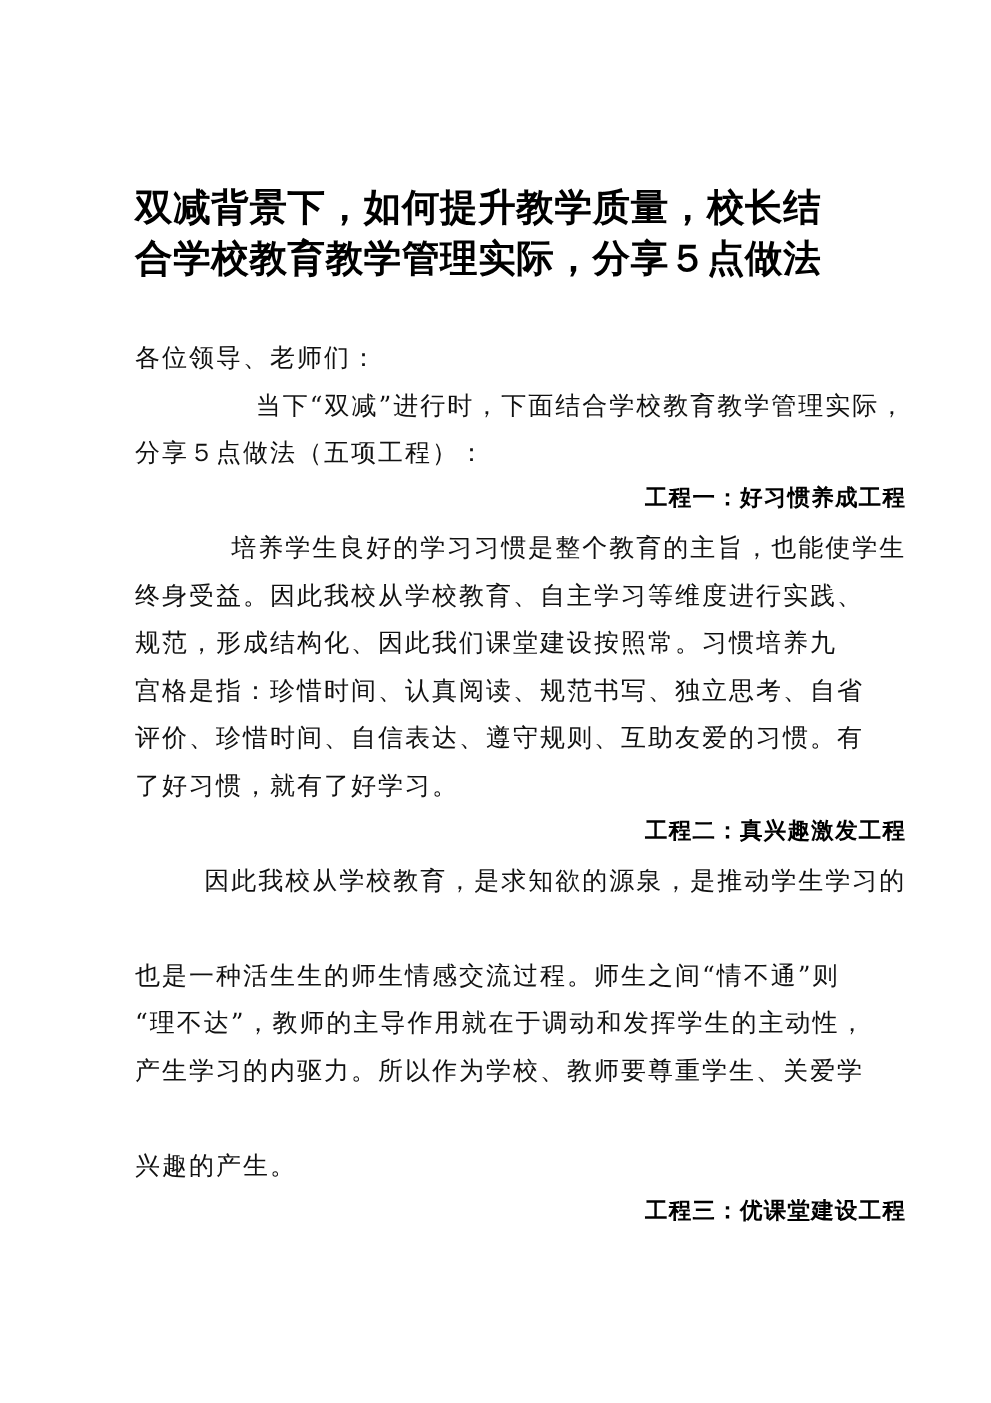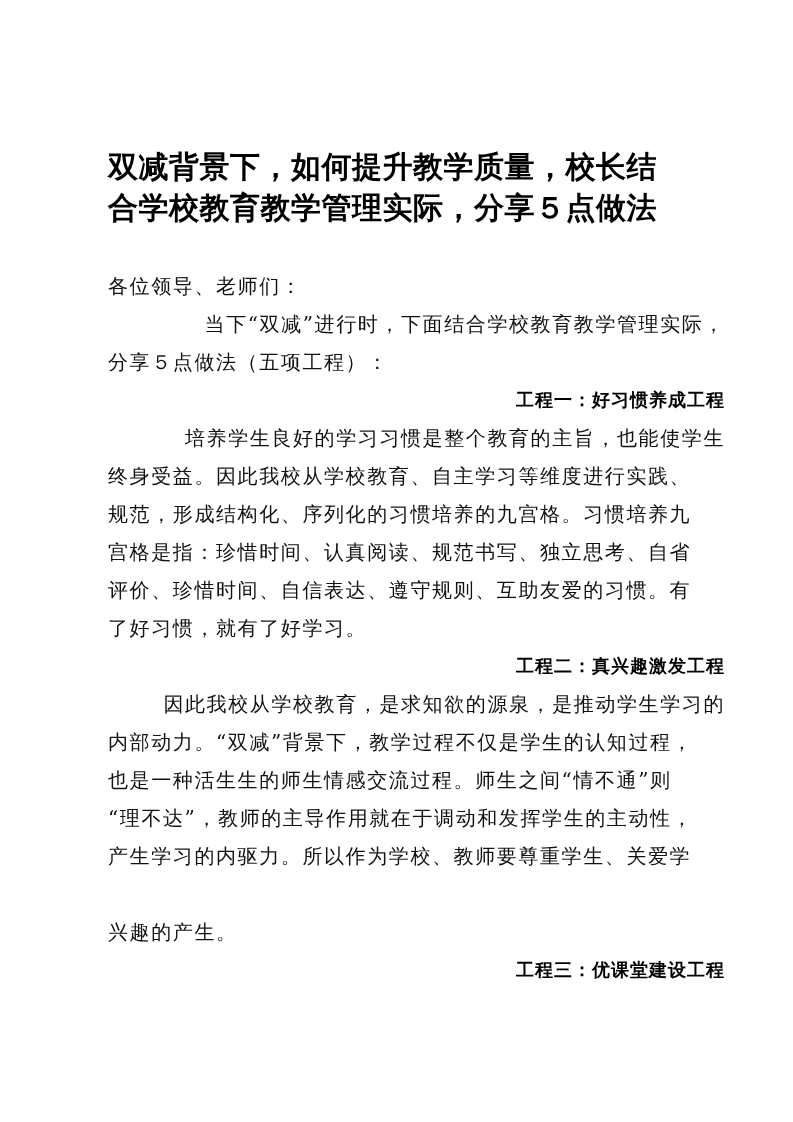--- a/index.html
+++ b/index.html
@@ -1,43 +1,42 @@
 <!DOCTYPE html>
 <html><head>
   <meta charset="utf-8">
   <style>
     html, body { margin: 0; padding: 0; background: #ffffff; }
     body { width: 793px; height: 1122px; position: relative; overflow: hidden; }
     .page { position: absolute; left: 0; top: 0; width: 793px; height: 800px; background: #ffffff; color: #000000; }
     .title { position: absolute; left: 108px; width: 580px; font-family: "DejaVu Sans", sans-serif; font-weight: bold; font-size: 30px; line-height: 40px; letter-spacing: 0.5px; white-space: nowrap; color: #000; }
     .line { position: absolute; left: 108px; width: 580px; font-family: "DejaVu Serif", serif; font-size: 20px; line-height: 26px; white-space: nowrap; color: #111; letter-spacing: 1.6px; }
     .indent { left: 145px; text-align: right; }
-    .heading { font-family: Liberation Serif, serif; font-weight: bold; font-size: 18px; letter-spacing: 1px; color: #000; }
+    .heading { font-family: Liberation Mono, monospace; font-weight: bold; font-size: 18px; letter-spacing: 1px; color: #000; }
   </style>
 </head>
 <body>
 
 <div class="page">
   <div class="title" style="top:147px">双减背景下，如何提升教学质量，校长结</div>
   <div class="title" style="top:188px">合学校教育教学管理实际，分享５点做法</div>
 
   <div class="line" style="top:273px">各位领导、老师们：</div>
   <div class="line indent" style="top:311px">当下“双减”进行时，下面结合学校教育教学管理实际，</div>
   <div class="line" style="top:349px">分享５点做法（五项工程）：</div>
 
   <div class="line indent heading" style="top:387px">工程一：好习惯养成工程</div>
   <div class="line indent" style="top:425px">培养学生良好的学习习惯是整个教育的主旨，也能使学生</div>
   <div class="line" style="top:463px">终身受益。因此我校从学校教育、自主学习等维度进行实践、</div>
-  <div class="line" style="top:501px">规范，形成结构化、序列化的习惯培养的九宫格。习惯培养九</div>
+  <div class="line" style="top:501px">规范，形成结构化、因此我们课堂建设按照常。习惯培养九</div>
   <div class="line" style="top:539px">宫格是指：珍惜时间、认真阅读、规范书写、独立思考、自省</div>
   <div class="line" style="top:577px">评价、珍惜时间、自信表达、遵守规则、互助友爱的习惯。有</div>
   <div class="line indent heading" style="top:653px">工程二：真兴趣激发工程</div>
 
   <div class="line" style="top:615px">了好习惯，就有了好学习。</div>
   <div class="line indent" style="top:691px">因此我校从学校教育，是求知欲的源泉，是推动学生学习的</div>
-  <div class="line" style="top:729px">内部动力。“双减”背景下，教学过程不仅是学生的认知过程，</div>
   <div class="line" style="top:767px">也是一种活生生的师生情感交流过程。师生之间“情不通”则</div>
   <div class="line" style="top:805px">“理不达”，教师的主导作用就在于调动和发挥学生的主动性，</div>
   <div class="line" style="top:843px">产生学习的内驱力。所以作为学校、教师要尊重学生、关爱学</div>
   <div class="line" style="top:919px">兴趣的产生。</div>
 
   <div class="line indent heading" style="top:957px">工程三：优课堂建设工程</div>
 </div>
 
 </body></html>

